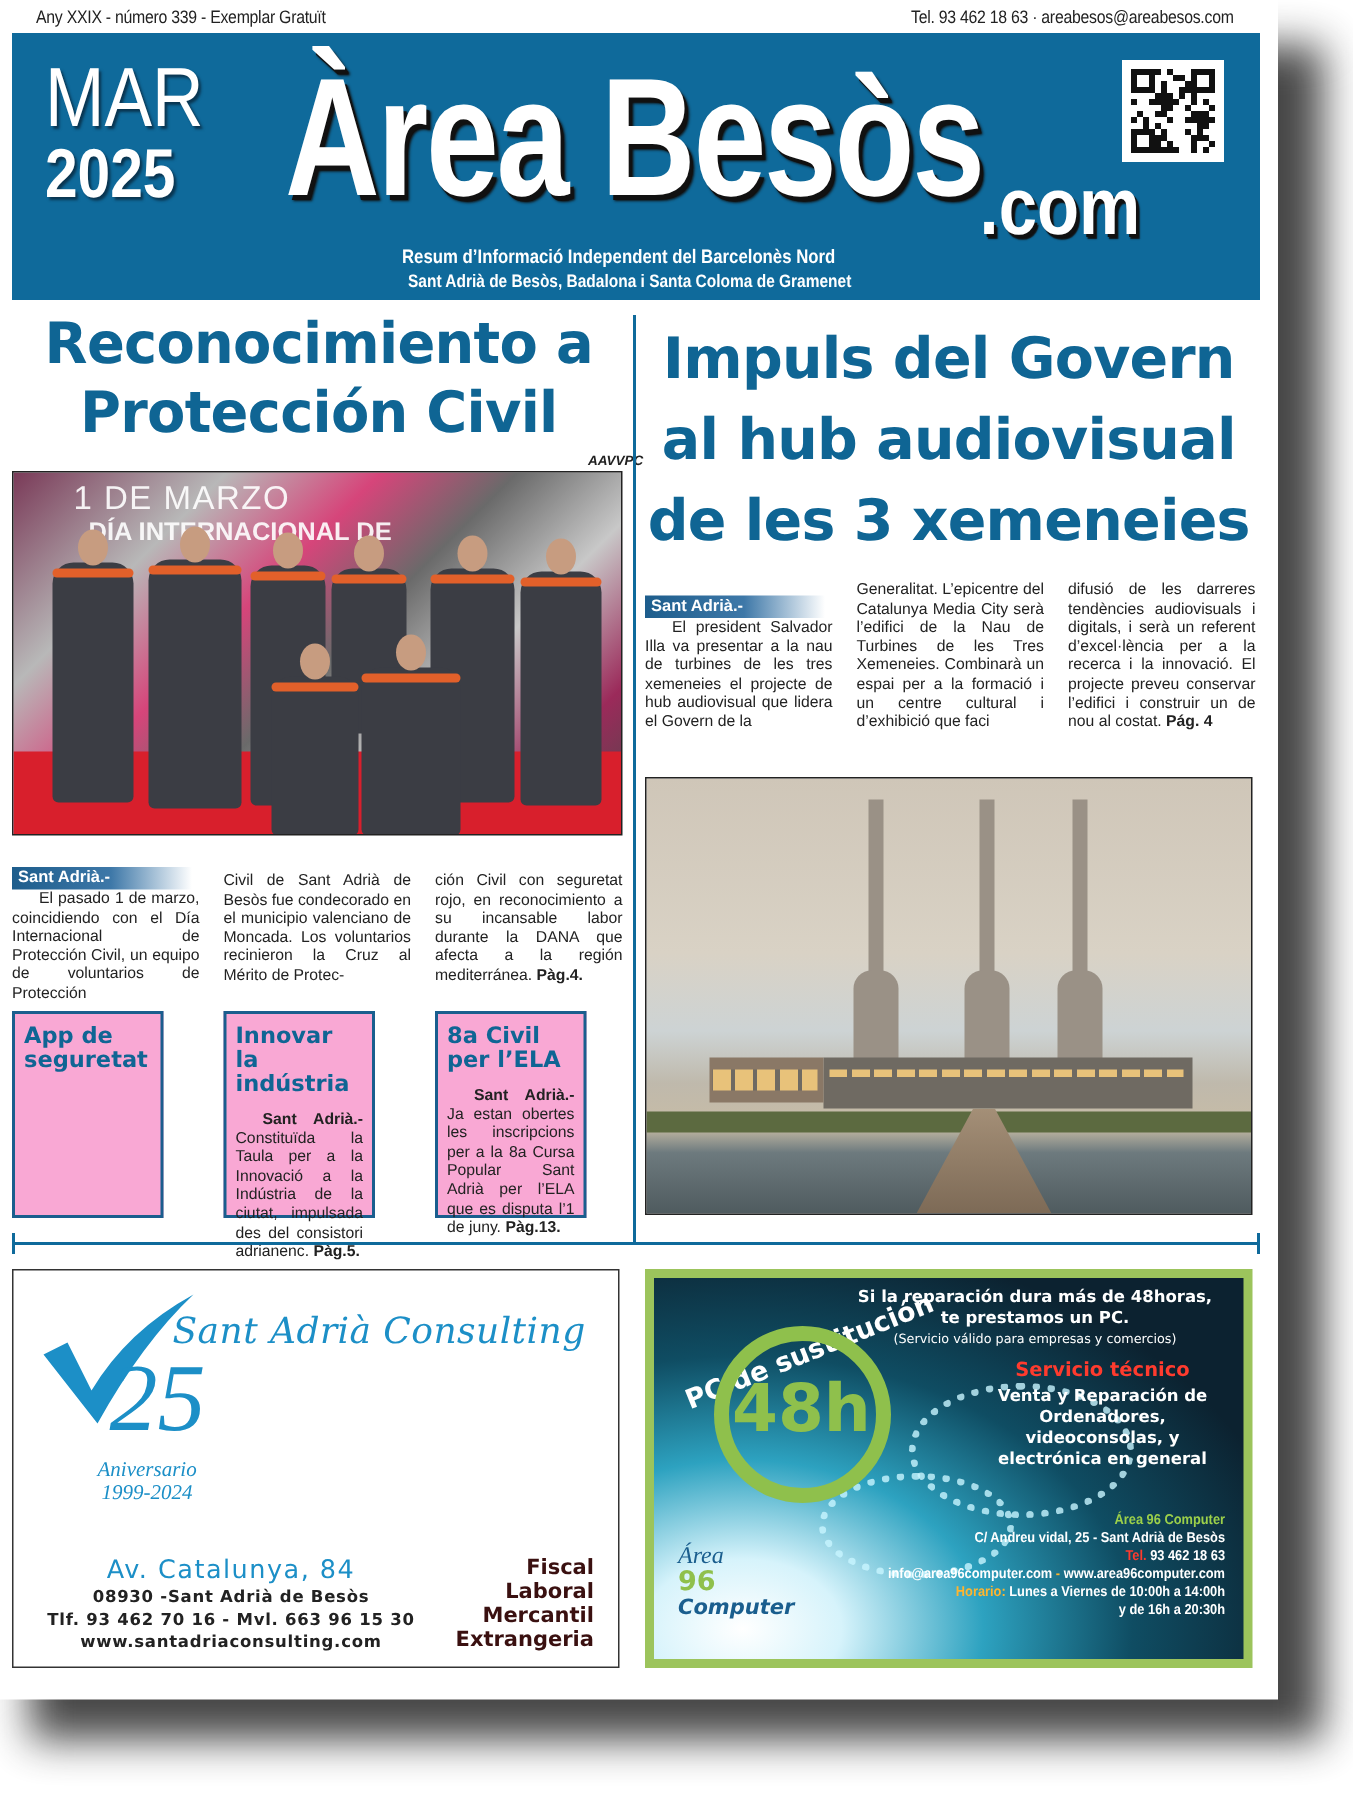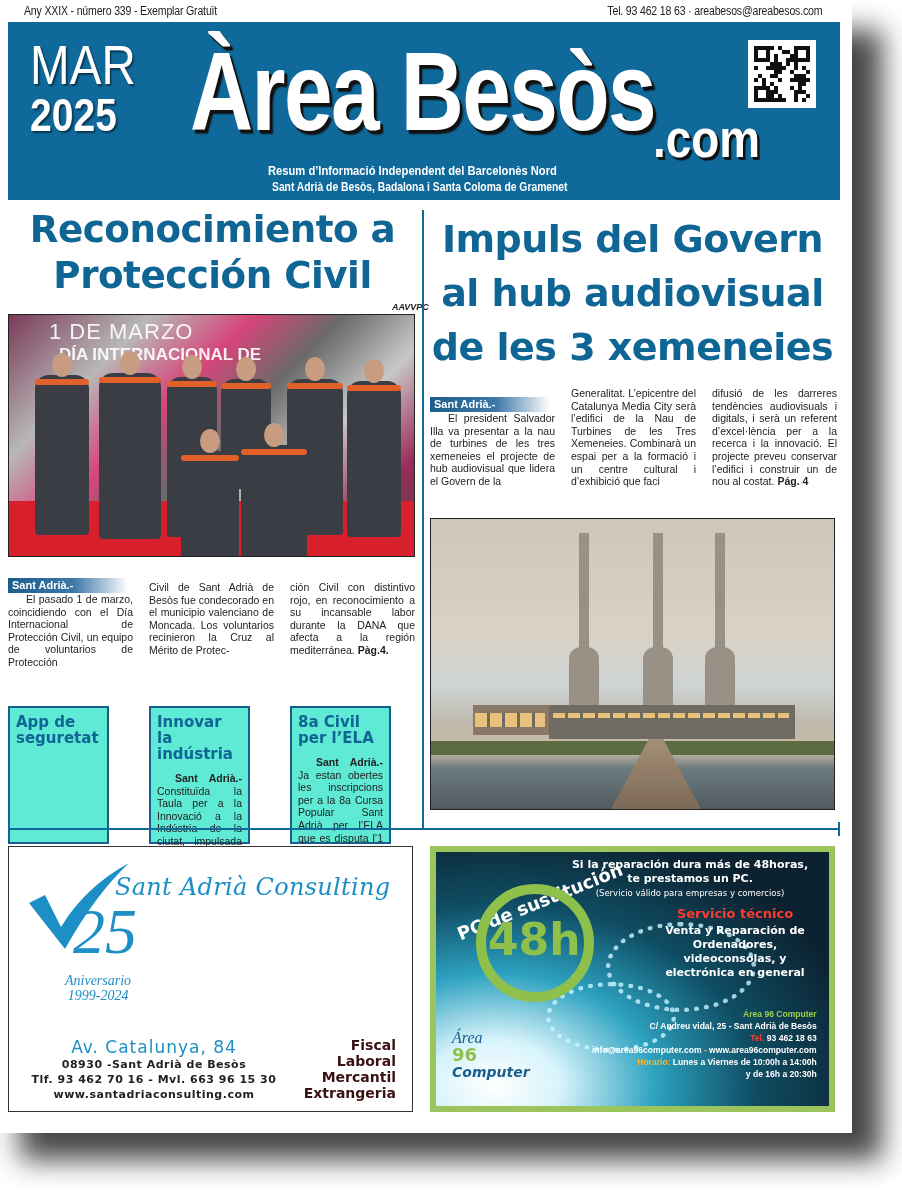--- a/index.html
+++ b/index.html
@@ -56,21 +56,21 @@
 
   
   .tag { position: absolute; height: 15px; width: 120px; padding-left: 4px; font-size: 11px; font-weight: bold; color: #fff; line-height: 15px;
     background: linear-gradient(90deg, #1d5d8c 0%, #3e78a8 55%, #ffffff 100%); }
 
   .body-text { position: absolute; font-size: 10.5px; line-height: 12.6px; color: #222; text-align: justify; }
   .body-text .indent { display: inline-block; width: 18px; }
   .body-text b { font-weight: bold; }
 
   
-  .mini { position: absolute; top: 674px; width: 101px; height: 138px; background: #5eead4; border: 2px solid #1a5e8e; padding: 6px 6px; margin-top: 32px; }
+  .mini { position: absolute; top: 674px; width: 101px; height: 138px; background: #f9a8d4; border: 2px solid #1a5e8e; padding: 6px 6px; }
   .mini h3 { font-family: "DejaVu Sans", sans-serif; font-size: 15px; line-height: 16px; color: #0f6594; font-weight: bold; margin-bottom: 10px; }
   .mini p { font-size: 10.5px; line-height: 12.6px; text-align: justify; color: #222; }
   .mini p b { font-weight: bold; }
 
   
   .photo-right { position: absolute; left: 430px; top: 518px; width: 405px; height: 292px; border: 1px solid #222; overflow: hidden;
     background: linear-gradient(180deg, #cfc6b8 0%, #d9d2c5 40%, #cdd3d4 58%, #bfb9ac 70%, #c7bca6 80%, #6d7a7e 86%, #4f5b5f 100%); }
   .chimney { position: absolute; background: #9a9186; }
   .factory { position: absolute; background: #6f6a62; }
   .windows { position: absolute; background: repeating-linear-gradient(90deg, #e8c27a 0 12px, #6f6a62 12px 15px); }
@@ -366,21 +366,21 @@
       </div>
     <div class="person" style="left:232px;top:130px;width:66px;height:112px">
         <div class="head"></div>
         <div class="stripe"></div>
       </div>
   </div>
 
   <div class="tag" style="left:8px;top:578px">Sant Adrià.-</div>
   <div class="body-text" style="left:8px;top:593px;width:125px"><span class="indent"></span><span>El pasado 1 de marzo, coincidiendo con el Día Internacional de Protección Civil, un equipo de voluntarios de Protección</span></div>
   <div class="body-text" style="left:149px;top:581px;width:125px">Civil de Sant Adrià de Besòs fue condecorado en el municipio valenciano de Moncada. Los voluntarios recinieron la Cruz al Mérito de Protec-</div>
-  <div class="body-text" style="left:290px;top:581px;width:125px"><span>ción Civil con distintivo rojo, en reconocimiento a su incansable labor durante la DANA que afecta a la región mediterránea.</span> <b>Pàg.4.</b></div>
+  <div class="body-text" style="left:290px;top:581px;width:125px"><span>ción Civil con seguretat rojo, en reconocimiento a su incansable labor durante la DANA que afecta a la región mediterránea.</span> <b>Pàg.4.</b></div>
 
   <div class="mini" style="left:8px">
     <h3>App de seguretat</h3>
   </div>
   <div class="mini" style="left:149px">
     <h3>Innovar la indústria</h3>
     <p><span style="display:inline-block;width:18px"></span><b>Sant Adrià.-</b> <span>Constituïda la Taula per a la Innovació a la Indústria de la ciutat, impulsada des del consistori adrianenc.</span> <b>Pàg.5.</b></p>
   </div>
   <div class="mini" style="left:290px">
     <h3>8a Civil per l’ELA</h3>

